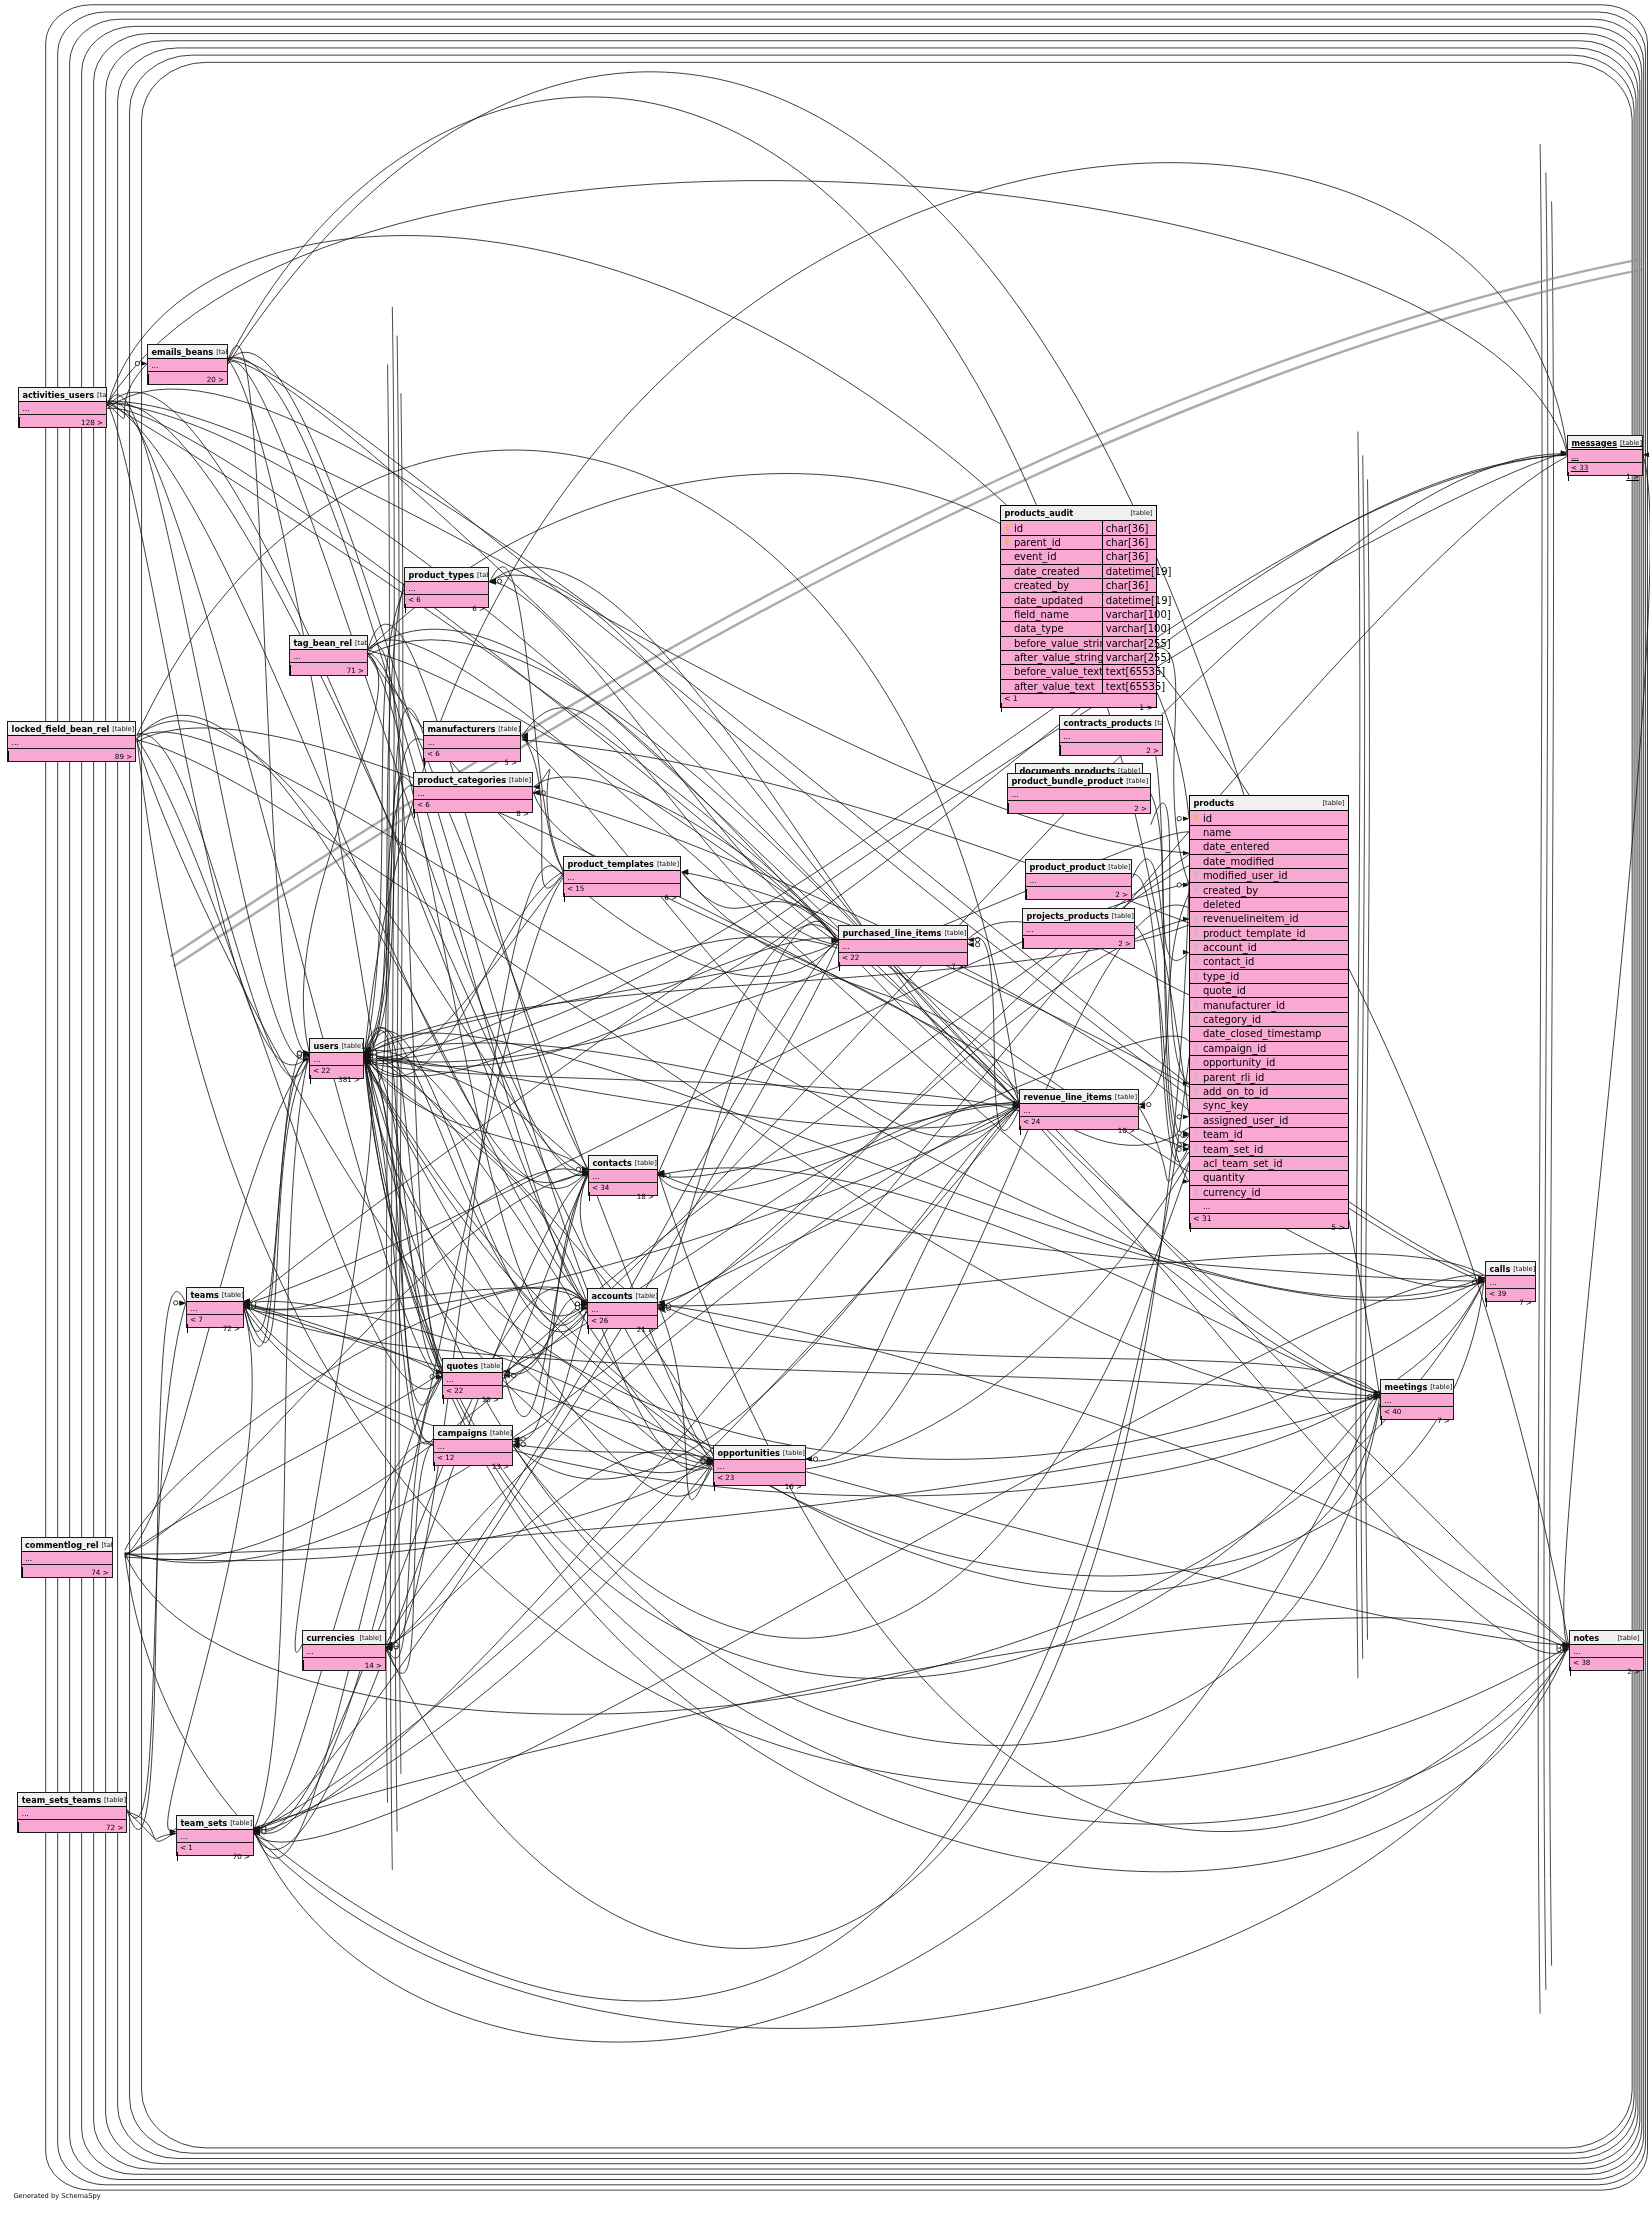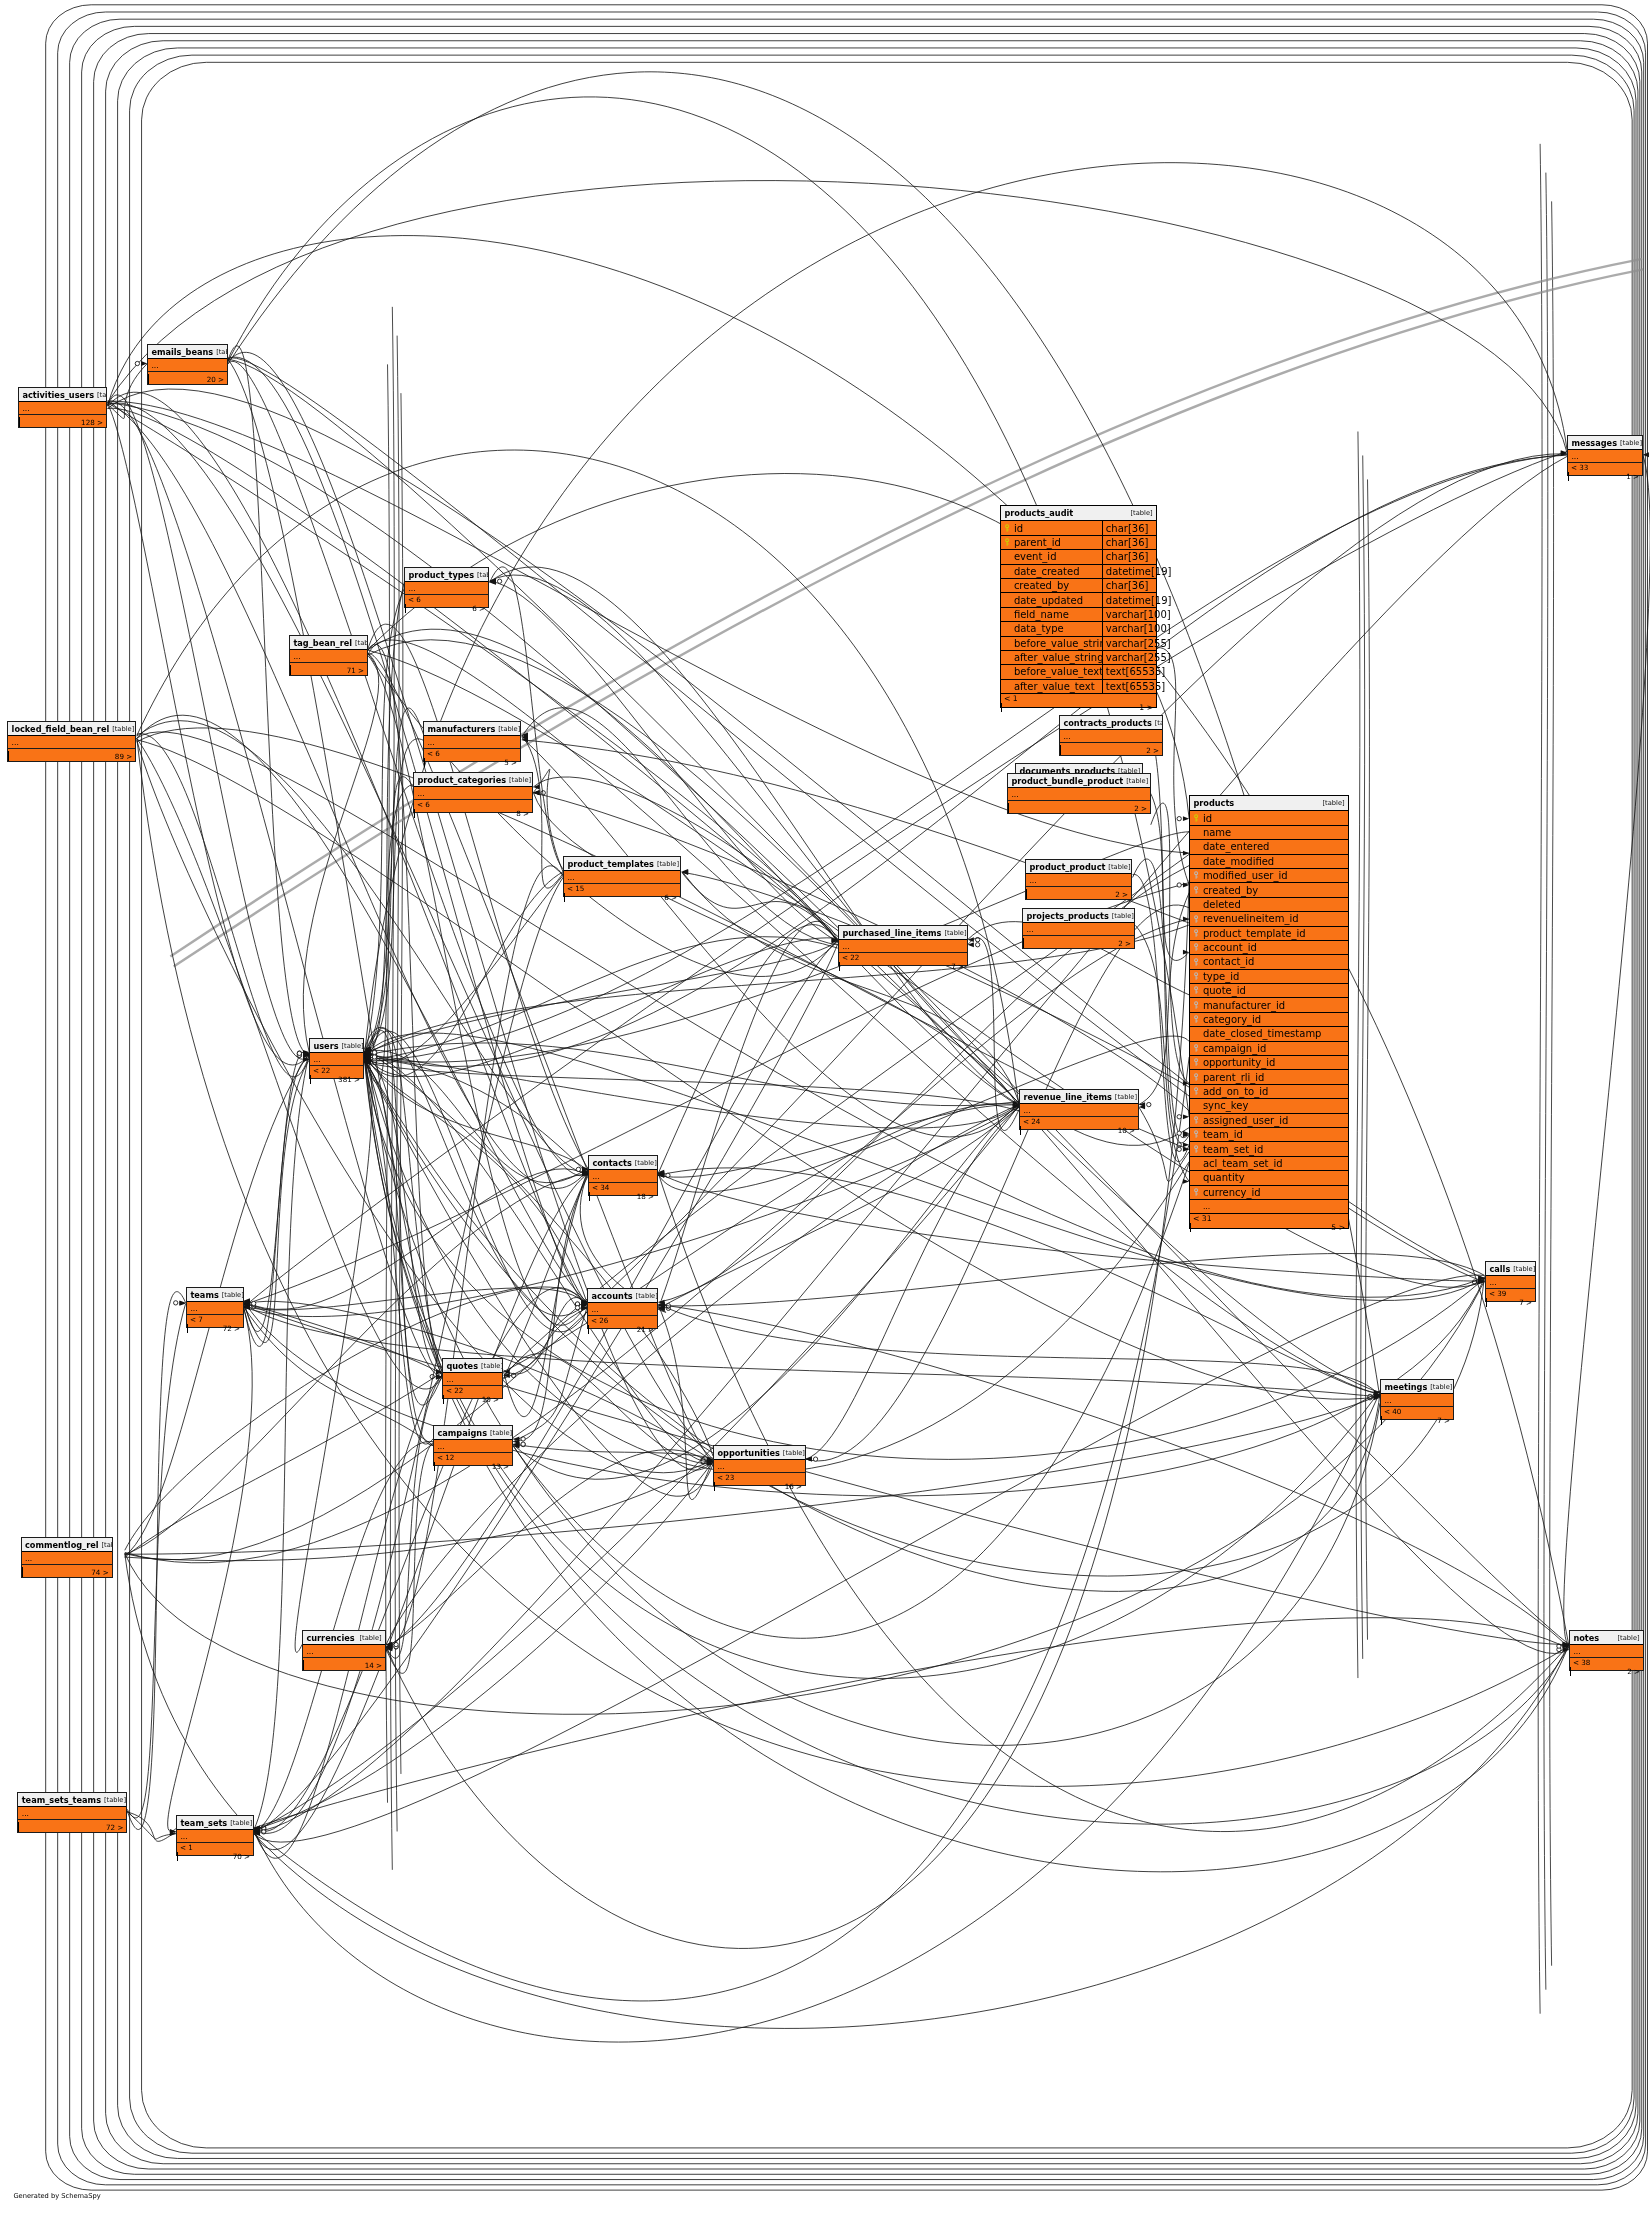--- a/index.html
+++ b/index.html
@@ -1,18 +1,18 @@
 <!DOCTYPE html>
 <html style="font-size:7.7px"><head>
 <meta charset="utf-8">
 <style>
   html,body{margin:0;padding:0;background:#fff;font-family:"DejaVu Sans","Liberation Sans",sans-serif;}
   #canvas{position:relative;width:1651px;height:2216px;background:#ffffff;overflow:hidden;}
   #wires{position:absolute;left:0;top:0;}
-  .tbl{position:absolute;background:#f97316;border:1px solid #1c1c1c;box-sizing:border-box;color:#000;}
+  .tbl{position:absolute;background:#f9a8d4;border:1px solid #1c1c1c;box-sizing:border-box;color:#000;}
   .tbl.det{border:1.4px solid #000;}
   .th{display:flex;justify-content:space-between;align-items:center;gap:2.9px;background:#f0f0f0;
       border-bottom:1px solid #000;padding:0 3.4px;height:13.4px;overflow:hidden;white-space:nowrap;}
   .det .th{height:14.4px;}
   .tn{font-weight:bold;font-size:8.2px;}
   .tt{font-size:6.7px;color:#111;}
   .dots{height:12px;display:flex;align-items:center;padding:0 3.4px;border-bottom:1px solid #1c1c1c;font-size:7.7px;}
   .crow{display:flex;align-items:stretch;height:13.4px;border-bottom:1px solid #000;padding:0 0 0 2.9px;font-size:10px;}
   .crow .keyic{width:6.2px;margin-right:3.8px;display:flex;align-items:center;flex:none;}
   .crow .keyic.sp{visibility:hidden;}
@@ -524,21 +524,21 @@
           <span class="tn">activities_users</span>
           <span class="tt">[table]</span>
         </div>
         <div class="dots">...</div>
         <div class="tf">
           <span class="f1"></span>
           <span class="f2"></span>
           <span class="f3">128 &gt;</span>
         </div>
       </div>
-      <div class="tbl" style="left: 1567px; top: 435px; width: 76px;">
+      <div class="tbl" style="left: 1567px; top: 435px; width: 76px; text-decoration: underline;">
         <div class="th">
           <span class="tn">messages</span>
           <span class="tt">[table]</span>
         </div>
         <div class="dots">...</div>
         <div class="tf">
           <span class="f1">&lt; 33</span>
           <span class="f2"></span>
           <span class="f3">1 &gt;</span>
         </div>

